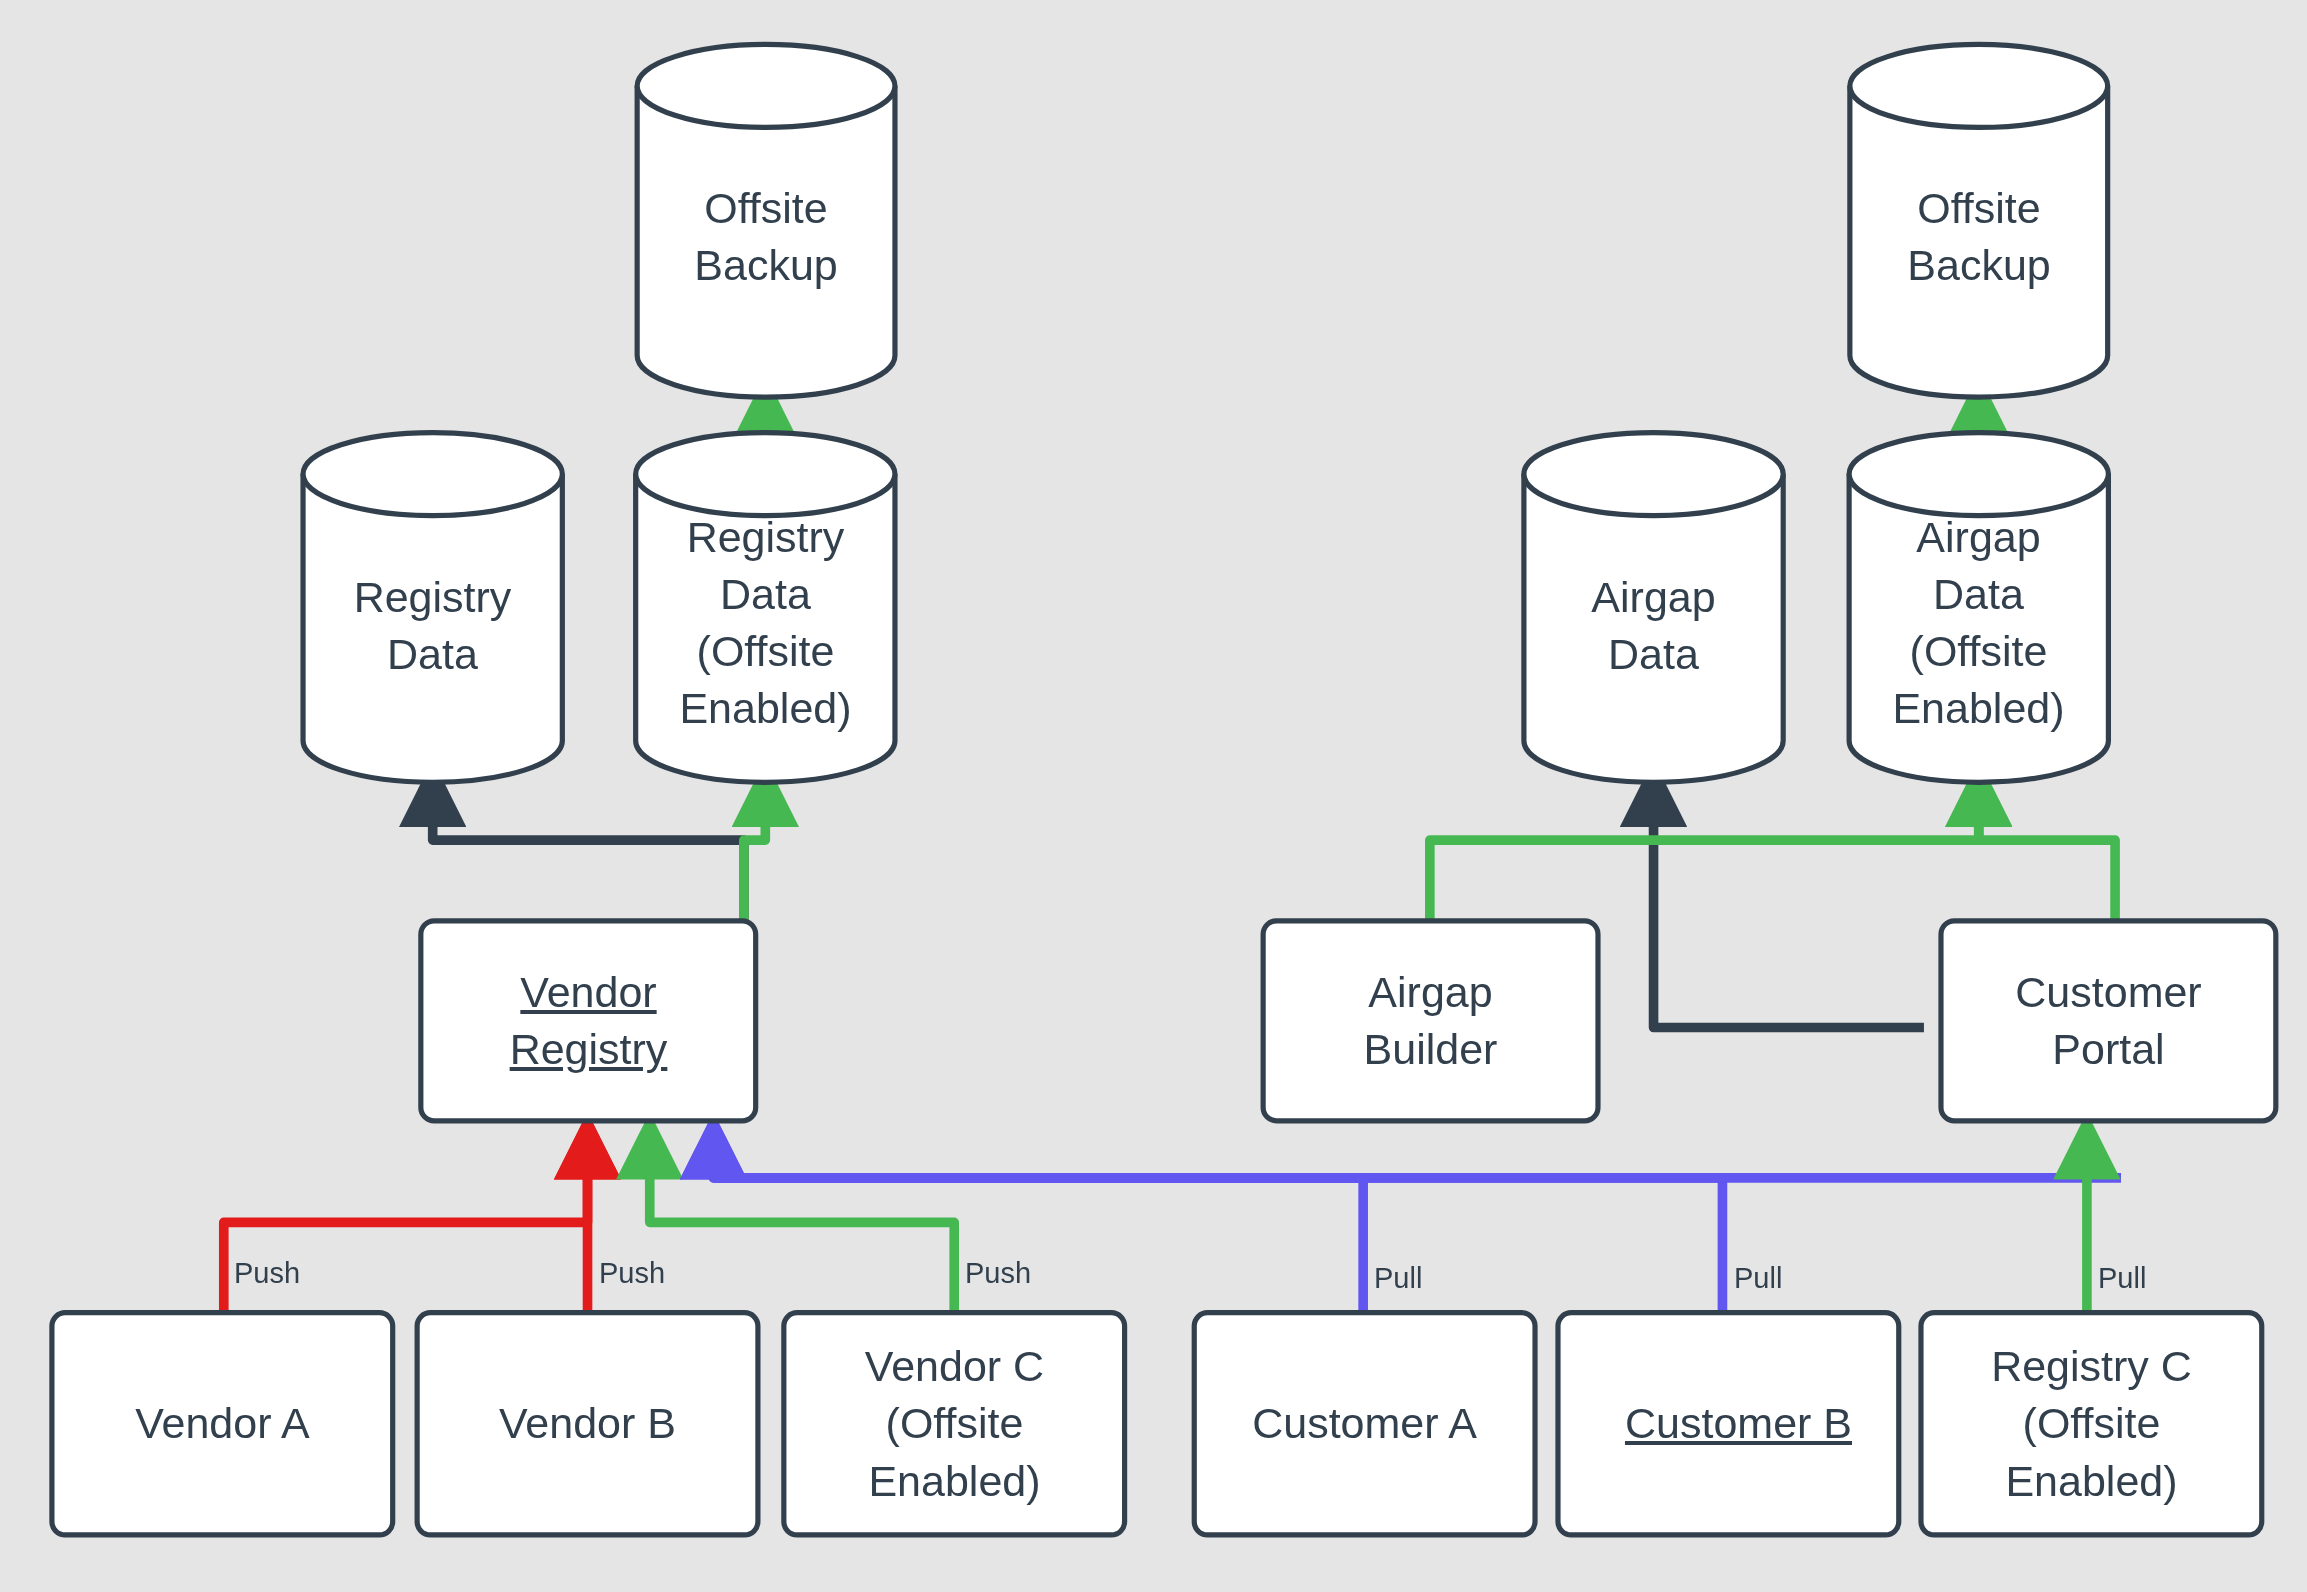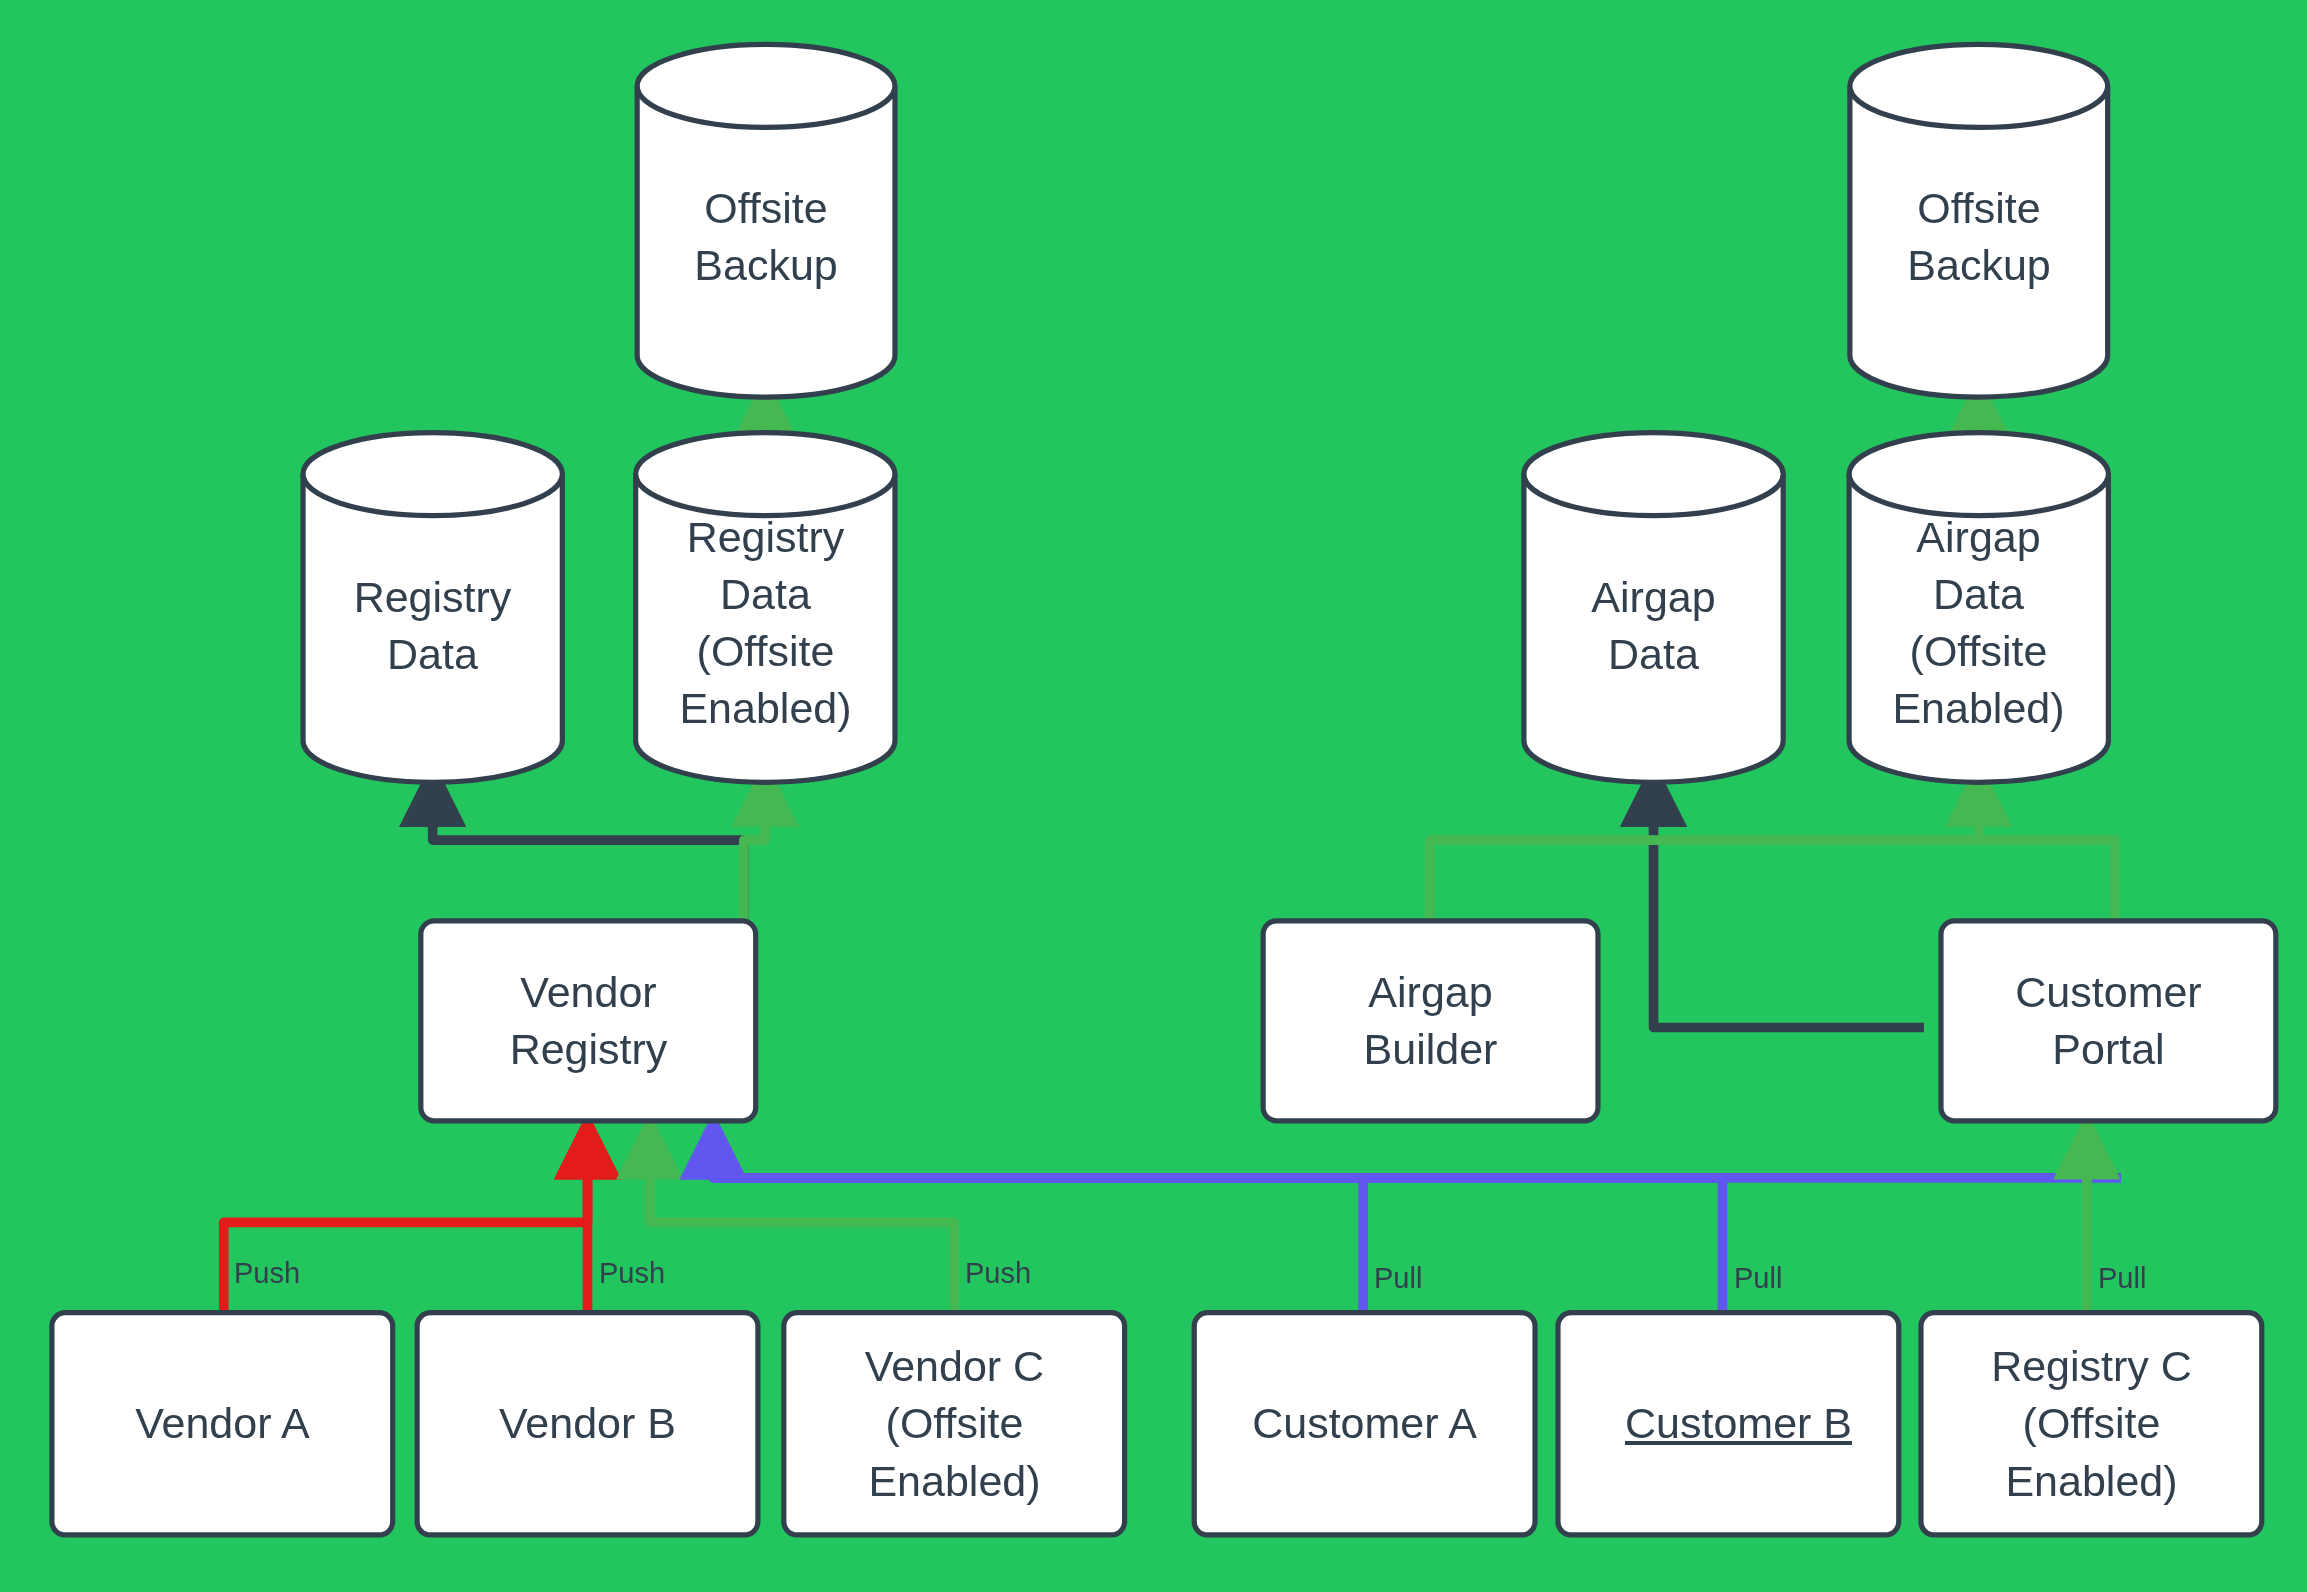--- a/index.html
+++ b/index.html
@@ -7,21 +7,21 @@
     padding: 0;
     background: #ffffff;
   }
   body {
     font-family: "Liberation Sans", sans-serif;
   }
   #stage {
     position: relative;
     width: 2307px;
     height: 1592px;
-    background: #22c55e;
+    background: #e5e5e5;
     overflow: hidden;
   }
   #canvas {
     position: absolute;
     left: 0;
     top: 0;
     width: 2307px;
     height: 1592px;
   }
   .node-label {
@@ -163,21 +163,21 @@
 Enabled)</div>
 
   <div class="node-label" style="left:1524px; top:511px; width:259px; height:230px;">Airgap
 Data</div>
 
   <div class="node-label" style="left:1849px; top:482px; width:259px; height:282px;">Airgap
 Data
 (Offsite
 Enabled)</div>
 
-  <div class="node-label" style="left:421px; top:921px; width:335px; height:200px;">Vendor
+  <div class="node-label" style="left:421px; top:921px; width:335px; height:200px;text-decoration:underline;">Vendor
 Registry</div>
 
   <div class="node-label" style="left:1263px; top:921px; width:335px; height:200px;">Airgap
 Builder</div>
 
   <div class="node-label" style="left:1941px; top:921px; width:335px; height:200px;">Customer
 Portal</div>
 
   <div class="node-label" style="left:417px; top:1313px; width:341px; height:222px;">Vendor B</div>
 

